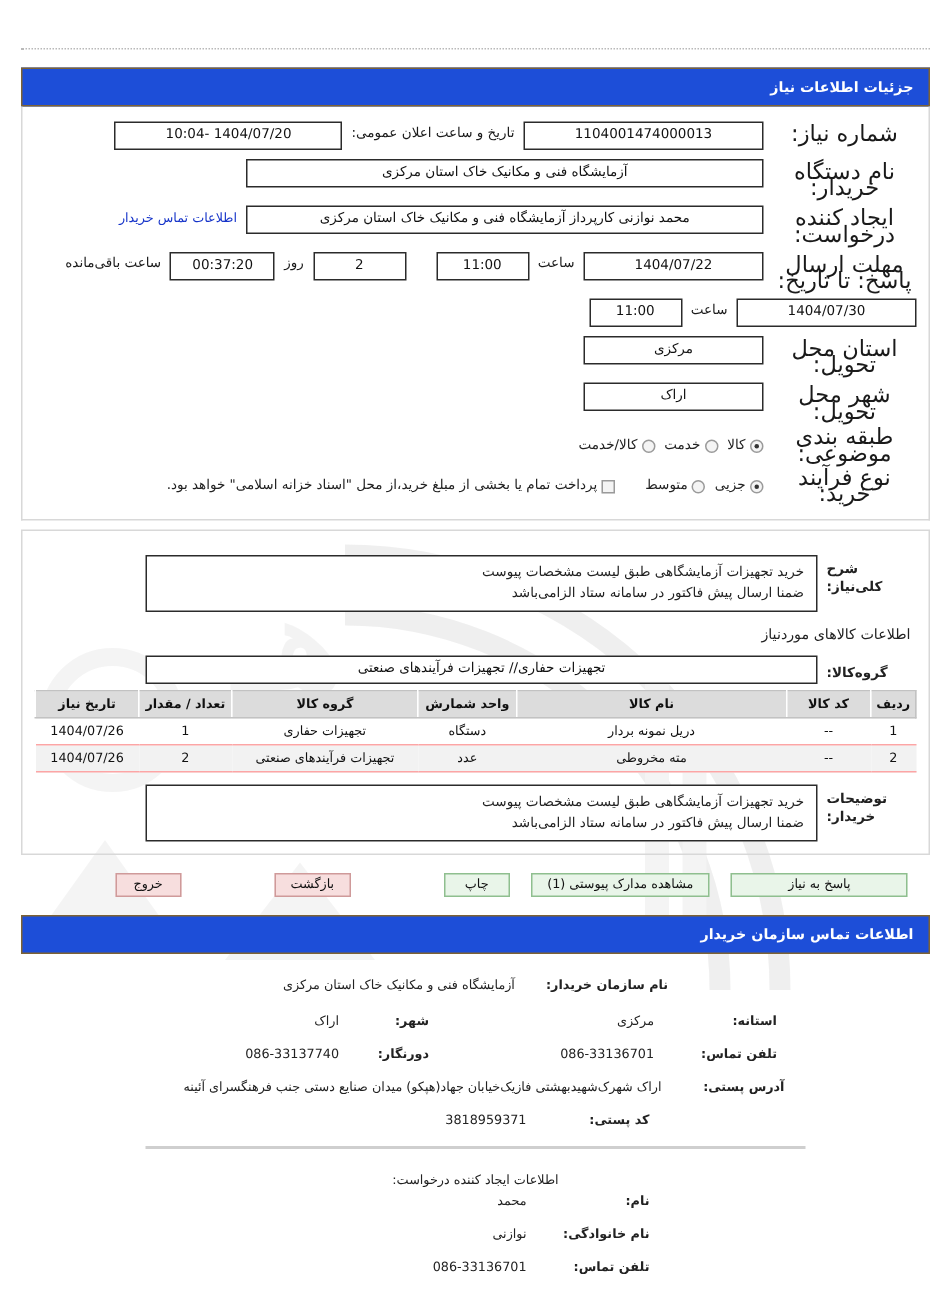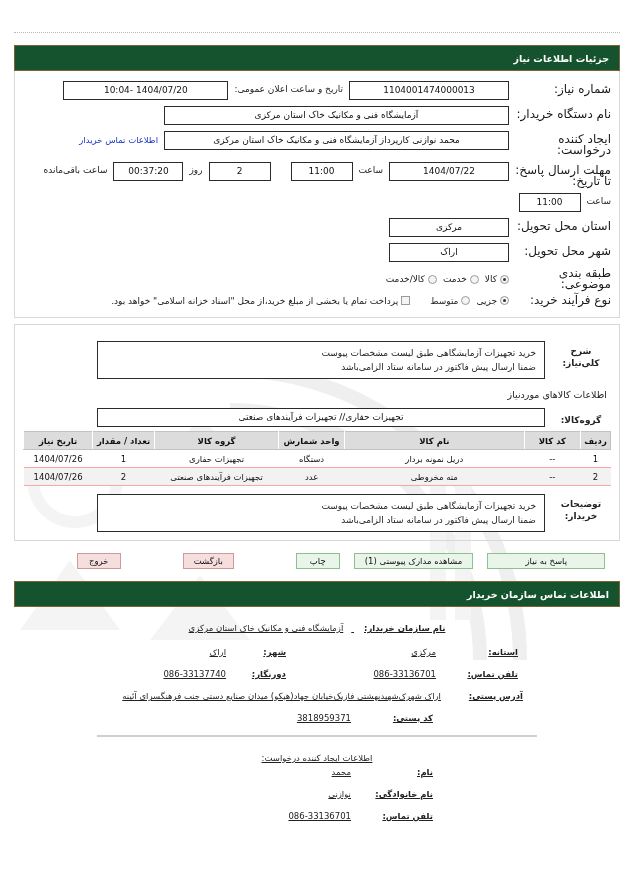--- a/index.html
+++ b/index.html
@@ -36,21 +36,21 @@
   }
 
   .top-rule {
     margin: 32px 0 0 0;
     height: 0;
     border-top: 1px dotted #b9b9b9;
   }
 
   
   .bar {
-    background: #14532d;
+    background: #1d4ed8;
     color: #ffffff;
     height: 26px;
     line-height: 26px;
     margin: 12px 0 0 0;
     padding: 0 10px;
     font-size: 9.5px;
     font-weight: bold;
     text-align: right;
     border: 1px solid #7d6234;
   }
@@ -67,22 +67,22 @@
   .row {
     display: flex;
     align-items: flex-start;
     justify-content: flex-start;
     margin-bottom: 6px;
     gap: 6px;
   }
   .lbl {
     width: 96px;
     flex: 0 0 96px;
-    text-align: right;
-    font-size: 12px;
+    text-align: center;
+    font-size: 15px;
     color: #1a1a1a;
     line-height: 11px;
     padding-top: 3px;
   }
   .box {
     border: 1px solid #2b2b2b;
     background: #fff;
     height: 19px;
     line-height: 17px;
     padding: 0 6px;
@@ -90,21 +90,21 @@
     text-align: center;
     color: #111;
     white-space: nowrap;
     overflow: hidden;
   }
   .box.xwide  { width: 345px; }
   .box.num    { width: 160px; text-align: center; }
   .box.mid    { width: 120px; }
   .box.small  { width: 70px; }
   .box.tiny   { width: 62px; }
-  .box.date   { width: 165px; }
+  .box.date   { width: 152px; }
   .inline-lbl {
     font-size: 9px;
     padding-top: 3px;
     color: #1a1a1a;
     white-space: nowrap;
   }
   .link {
     color: #1533c9;
     font-size: 8.5px;
     padding-top: 4px;
@@ -149,21 +149,21 @@
   
   .desc-wrap {
     display: flex;
     align-items: flex-start;
     gap: 6px;
     margin: 6px 0 2px 0;
   }
   .desc-lbl {
     width: 60px; flex: 0 0 60px;
     font-size: 9px; font-weight: bold;
-    text-align: center; padding-top: 4px;
+    text-align: left; padding-top: 4px;
     line-height: 12px;
   }
   .desc-box {
     flex: 1;
     border: 1px solid #2b2b2b;
     background: #fff;
     min-height: 34px;
     padding: 4px 8px;
     font-size: 9px;
     line-height: 14px;
@@ -231,21 +231,20 @@
     border: 1px solid #cf9a9a;
     background: #f7dede;
   }
   .btn.w-wide { min-width: 118px; }
   .btn.w-s    { min-width: 44px; margin-left: 48px; }
 
   
   .contact {
     padding: 14px 20px 6px 20px;
     font-size: 8.5px;
-    text-decoration: underline;
   }
   .c-title {
     text-align: center;
     margin: 2px 0 14px 0;
     font-size: 8.5px;
   }
   .c-title .c-key { font-weight: bold; }
   .c-row {
     display: flex;
     justify-content: center;
@@ -333,20 +332,21 @@
       <div class="box mid">1404/07/22</div>
       <div class="inline-lbl">ساعت</div>
       <div class="box tiny">11:00</div>
       <div class="box tiny spacer-l">2</div>
       <div class="inline-lbl">روز</div>
       <div class="box small">00:37:20</div>
       <div class="inline-lbl">ساعت باقی‌مانده</div>
     </div>
 
     <div class="row">
+      <div class="box mid">1404/07/30</div>
       <div class="inline-lbl">ساعت</div>
       <div class="box tiny">11:00</div>
     </div>
 
     <div class="row">
       <div class="lbl">استان محل تحویل:</div>
       <div class="box mid">مرکزی</div>
     </div>
 
     <div class="row">

